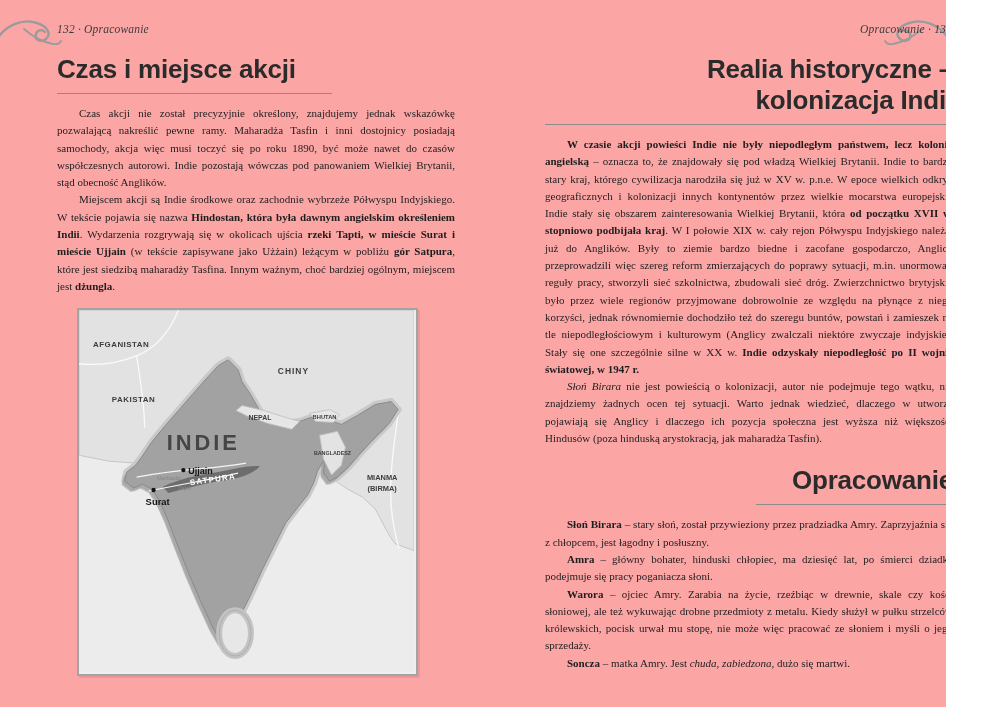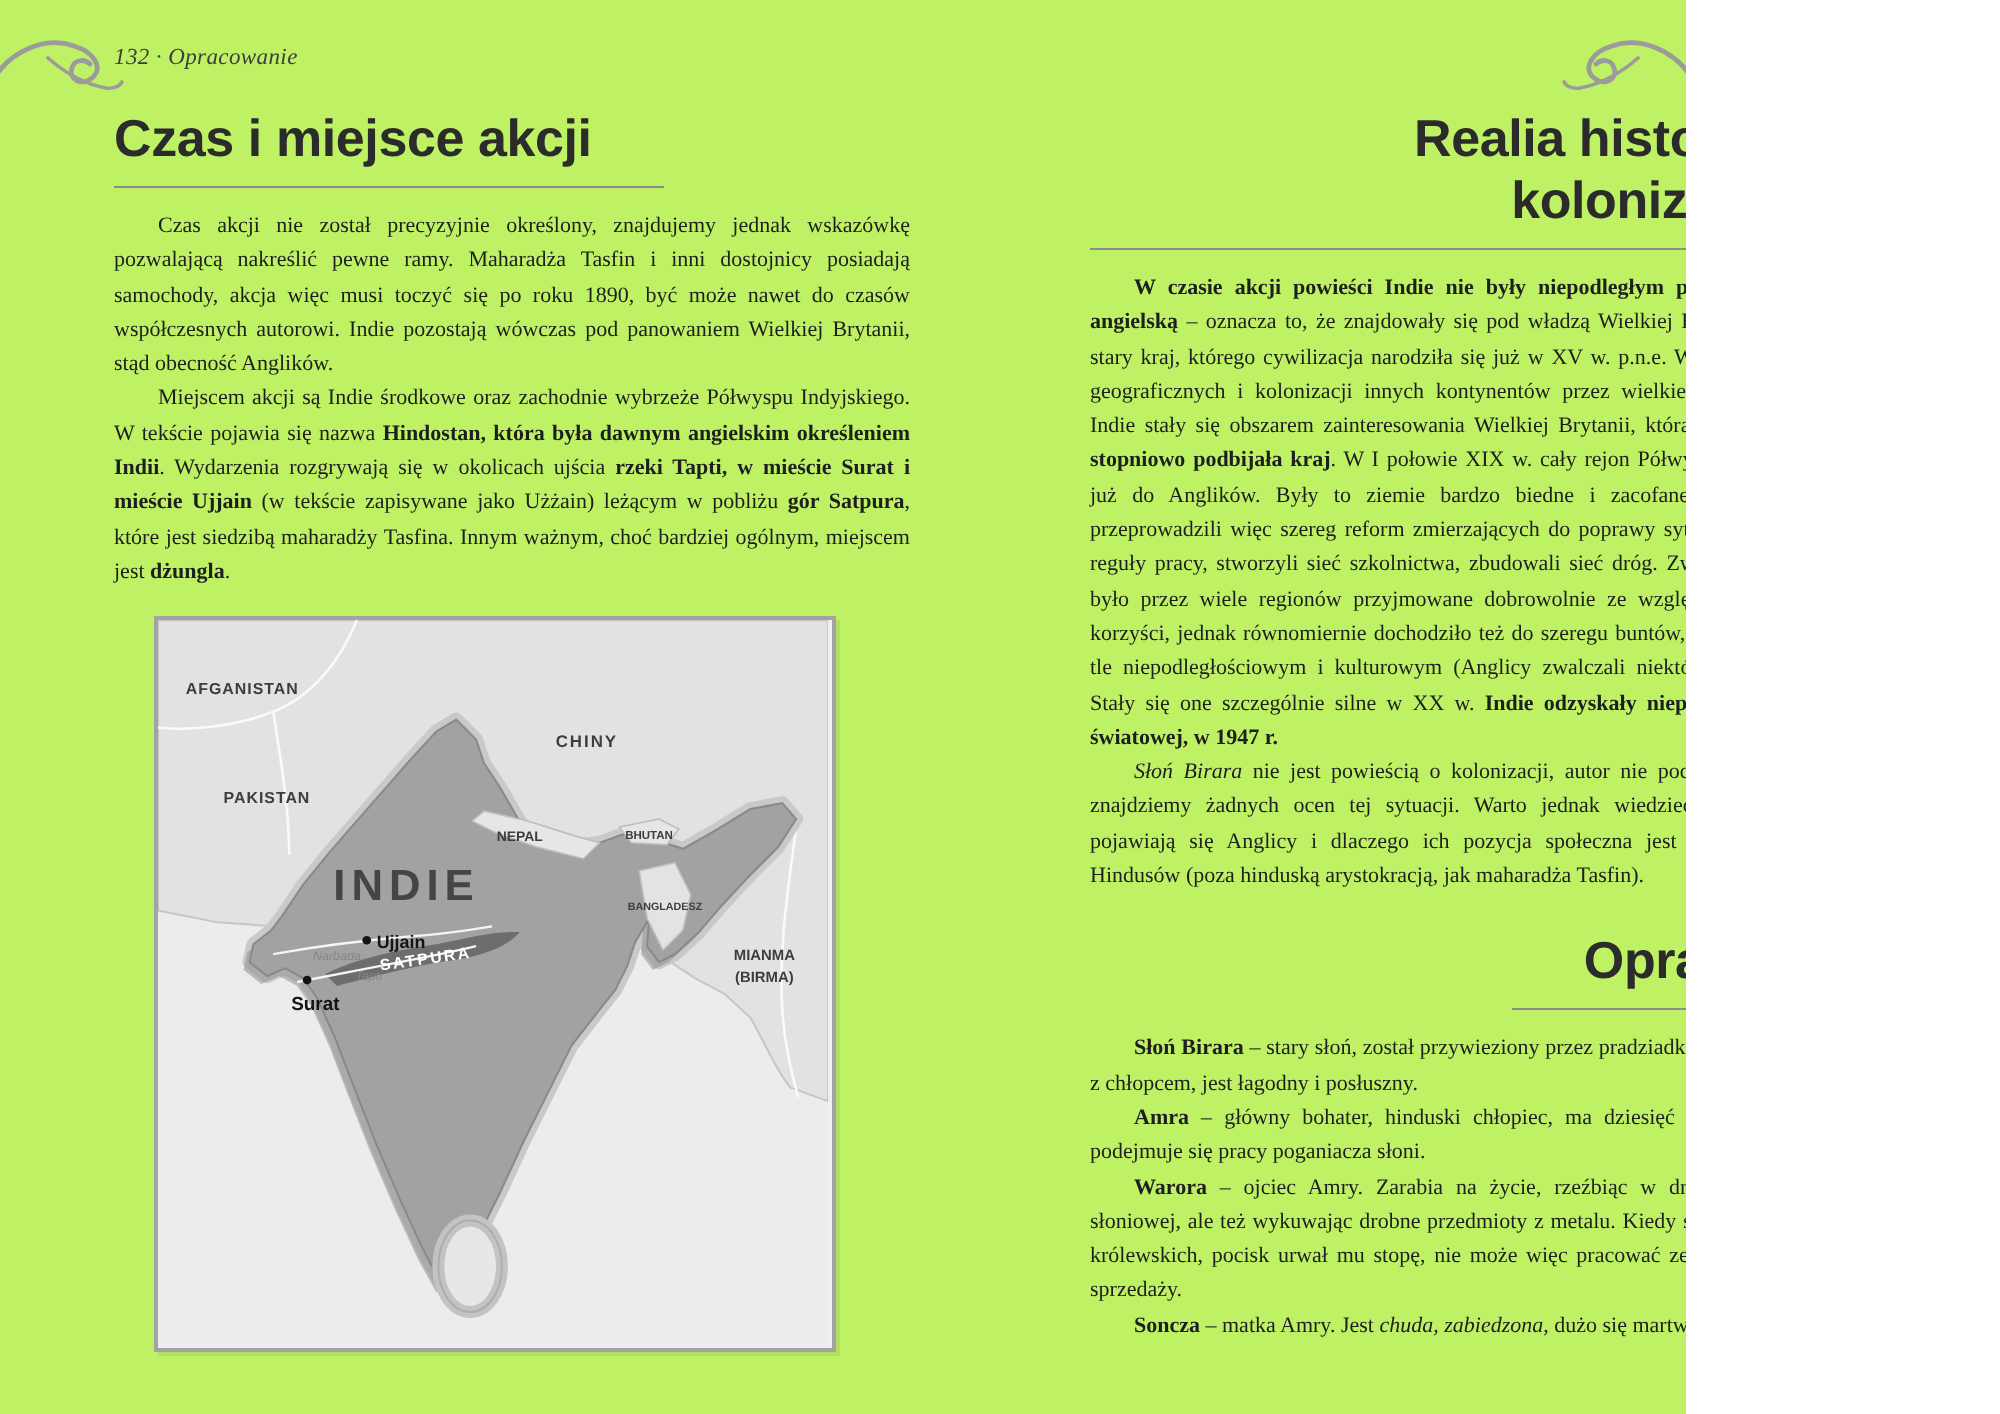--- a/index.html
+++ b/index.html
@@ -1,16 +1,16 @@
 <!DOCTYPE html>
 <html><head>
 <meta charset="utf-8">
 <style>
   html,body{margin:0;padding:0;background:#fff;}
-  .spread{position:relative;width:843px;height:707px;background:#bef264;overflow:hidden;
+  .spread{position:relative;width:946px;height:707px;background:#fca5a5;overflow:hidden;
           font-family:"Liberation Serif",serif;color:#1e1e1e;}
   .page{position:absolute;top:0;width:500px;height:707px;}
   .page.left{left:0;}
   .page.right{left:500px;}
   .ornament{position:absolute;top:12px;width:66px;height:38px;}
   .ornament.ol{left:-4px;}
   .ornament.or{right:-4px;}
   .running-head{position:absolute;top:23px;font-size:11.5px;font-style:italic;color:#3d3d3d;letter-spacing:.2px;}
   .page.left .running-head{left:57px;}
   .page.right .running-head{right:48px;text-align:center;}

